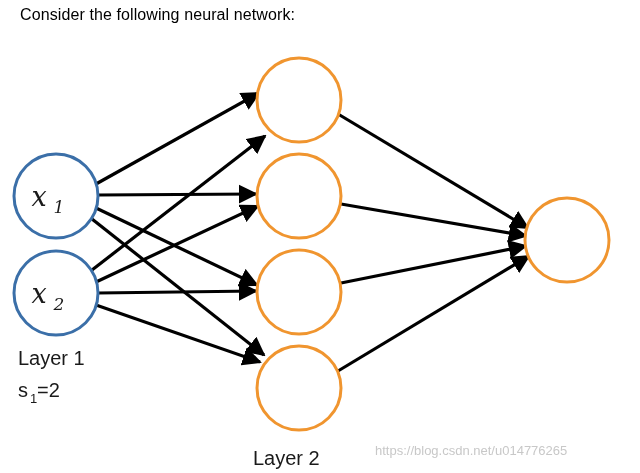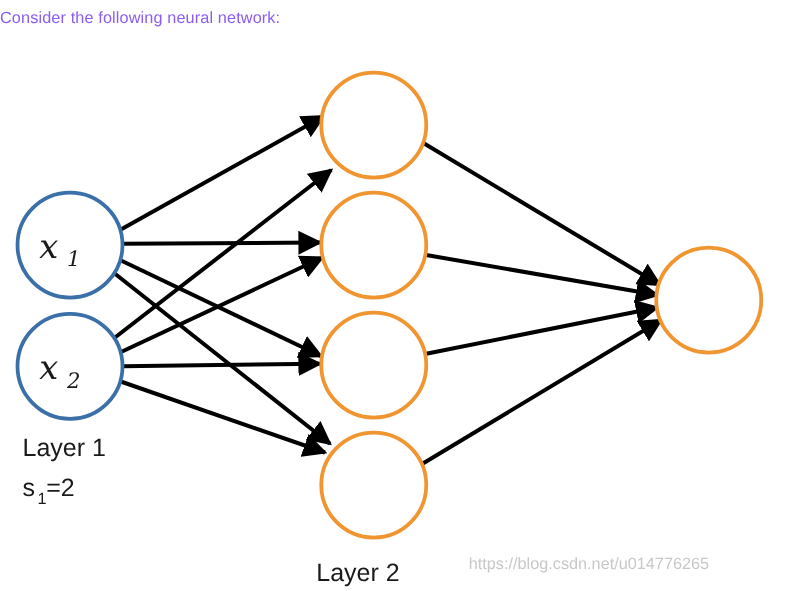--- a/index.html
+++ b/index.html
@@ -9,24 +9,24 @@
   }
   body {
     width: 640px;
     height: 473px;
     position: relative;
     font-family: "Liberation Sans", sans-serif;
     overflow: hidden;
   }
   #caption {
     position: absolute;
-    left: 0;
+    left: 20px;
     top: 6px;
-    font-size: 13px;
-    color: #8b5cf6;
+    font-size: 16px;
+    color: #000000;
     letter-spacing: 0.1px;
   }
   #diagram {
     position: absolute;
     left: 0;
     top: 0;
     width: 640px;
     height: 473px;
   }
   .node-label {

